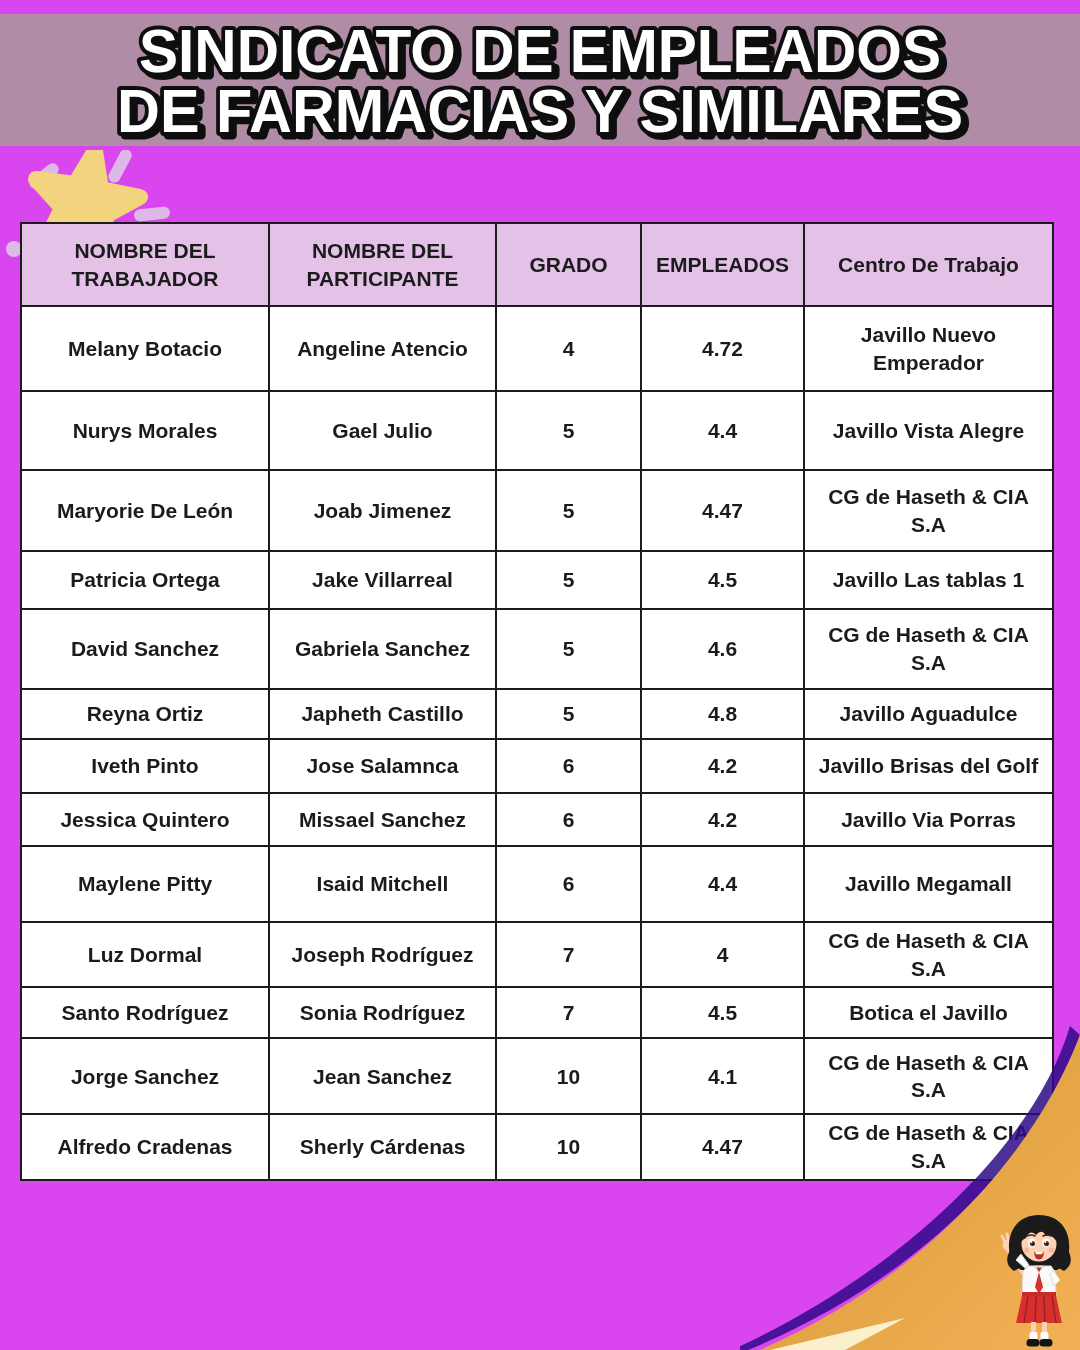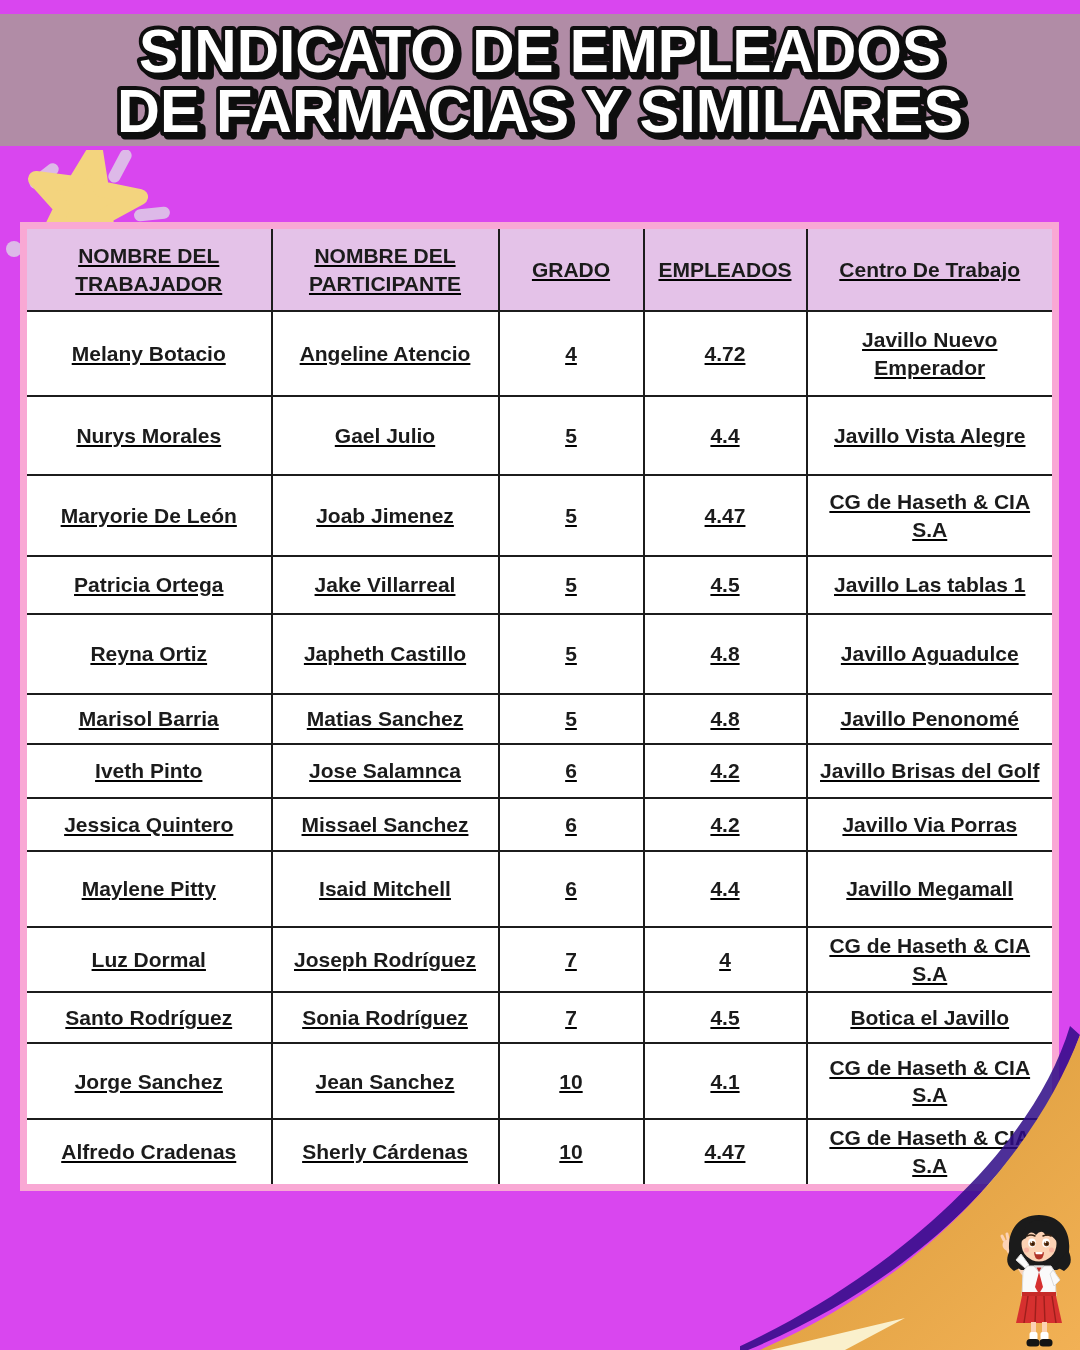--- a/index.html
+++ b/index.html
@@ -29,22 +29,21 @@
   }
   .star-decor{position:absolute; left:0; top:150px; z-index:0;}
   .pink-dot{
     position:absolute; left:6px; top:241px; width:16px; height:16px;
     border-radius:50%; background:#DDB9E8; z-index:0;
   }
   .table-wrap{position:absolute; left:20px; top:222px; z-index:1;}
   table#grid{
     border-collapse:collapse; table-layout:fixed; width:1032px;
     background:#ffffff;
-    border:7px solid #f9a8d4;
-    text-decoration:underline;
+    border:2px solid #f9a8d4;
   }
   #grid th, #grid td{
     border:2px solid #1c1c1c;
     vertical-align:middle;
     text-align:center;
     padding:4px 6px;
     color:#1b1b1b;
     font-weight:700;
     font-size:21px;
     line-height:1.32;
@@ -141,37 +140,37 @@
     </tr>
 
     <tr>
       <td>Patricia Ortega</td>
       <td>Jake Villarreal</td>
       <td>5</td>
       <td>4.5</td>
       <td>Javillo Las tablas 1</td>
     </tr>
 
+    <tr>
+      <td>David Sanchez</td>
+      <td>Gabriela Sanchez</td>
+      <td>5</td>
+      <td>4.6</td>
+      <td>CG de Haseth &amp; CIA S.A</td>
+    </tr>
 
 
     <tr>
       <td>Reyna Ortiz</td>
       <td>Japheth Castillo</td>
       <td>5</td>
       <td>4.8</td>
       <td>Javillo Aguadulce</td>
     </tr>
 
-    <tr>
-      <td>Marisol Barria</td>
-      <td>Matias Sanchez</td>
-      <td>5</td>
-      <td>4.8</td>
-      <td>Javillo Penonomé</td>
-    </tr>
 
     <tr>
       <td>Iveth Pinto</td>
       <td>Jose Salamnca</td>
       <td>6</td>
       <td>4.2</td>
       <td>Javillo Brisas del Golf</td>
     </tr>
 
     <tr>

